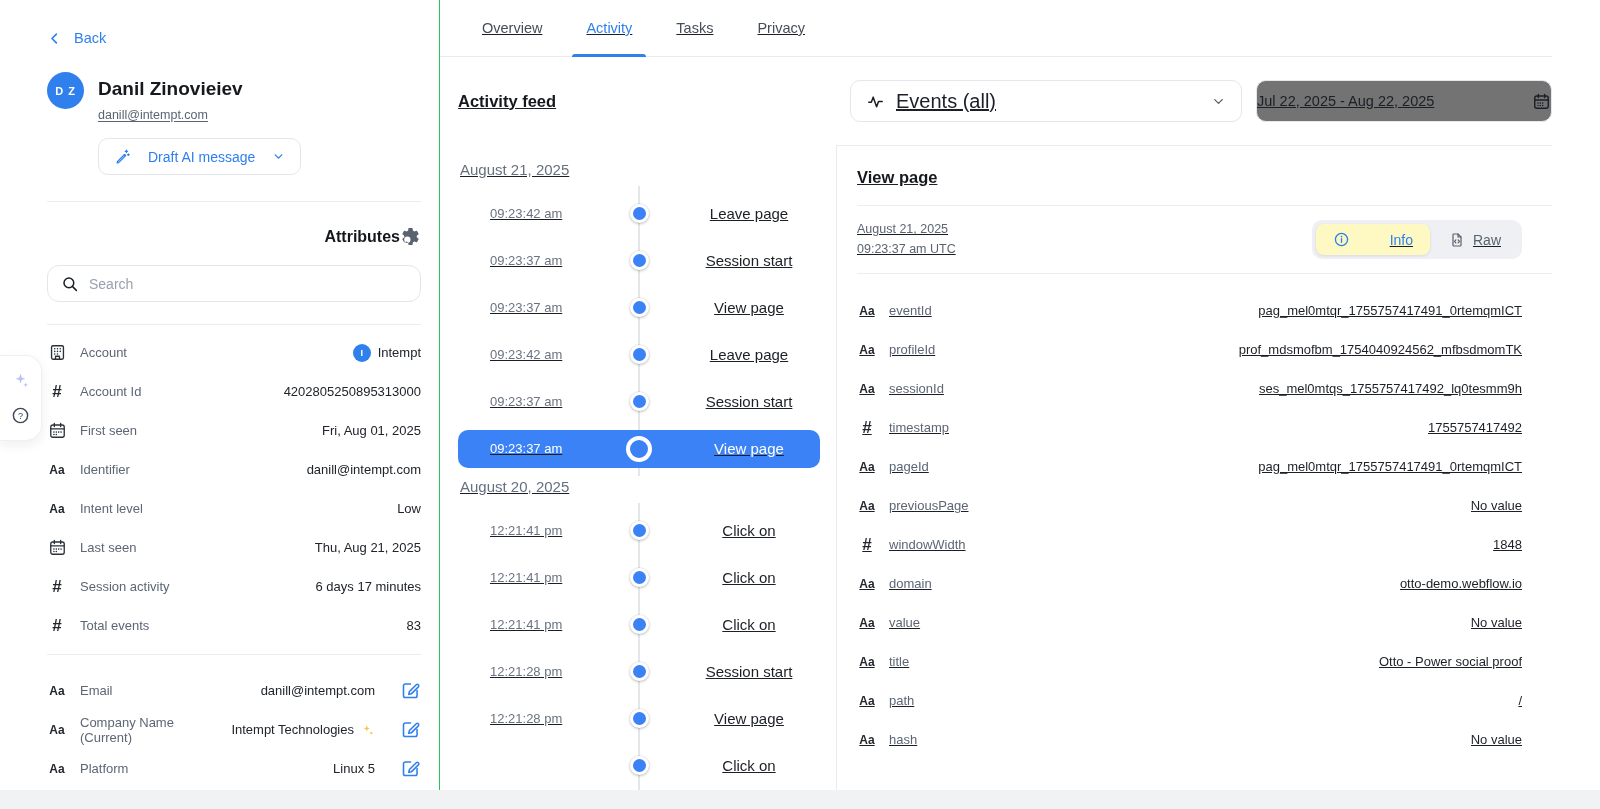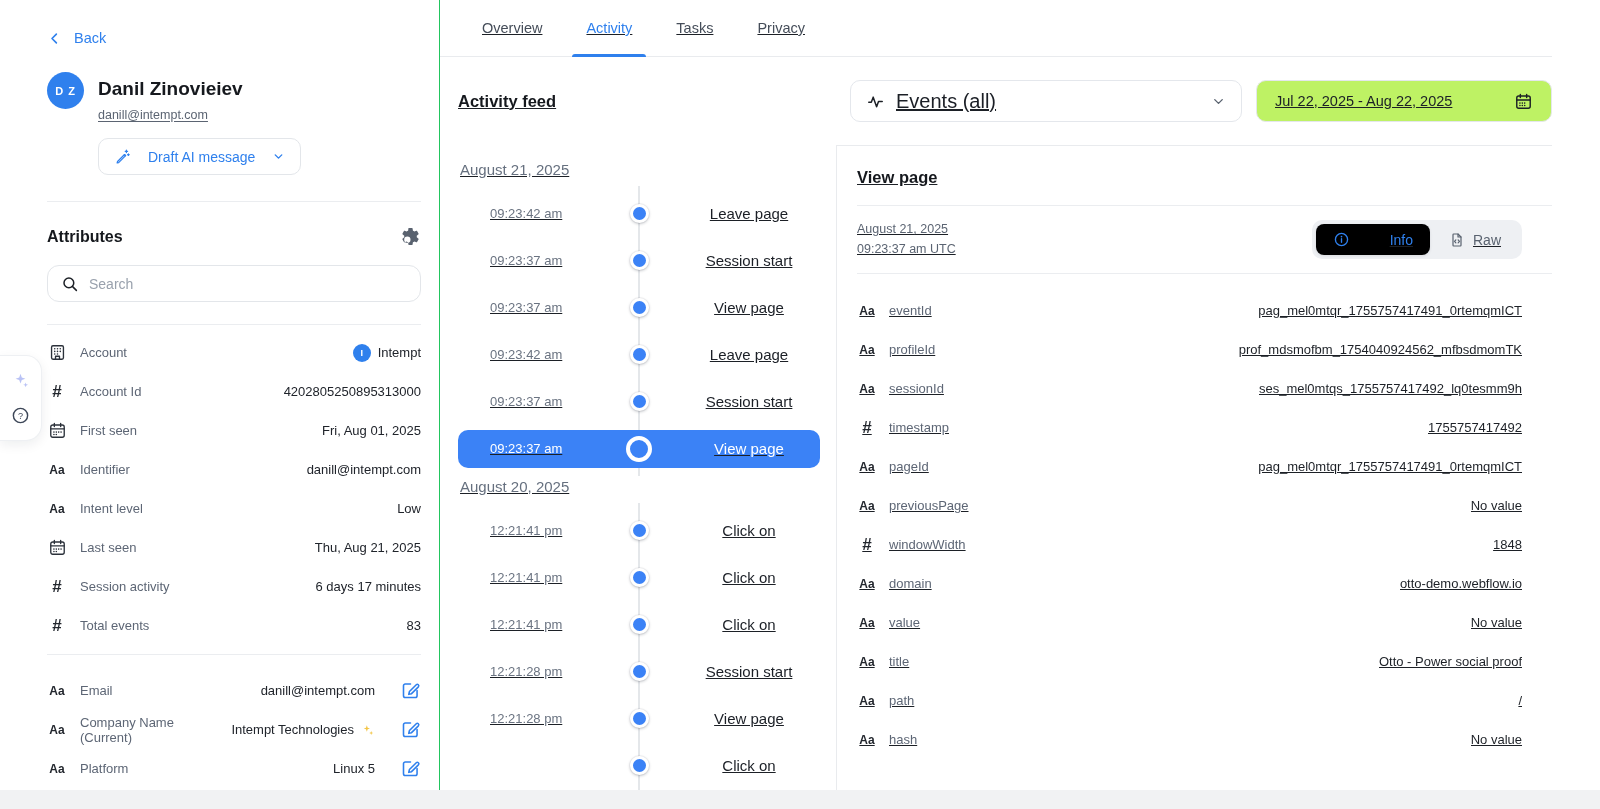--- a/index.html
+++ b/index.html
@@ -11,21 +11,21 @@
 
   
   .sidebar { width:440px; min-width:440px; border-right:1px solid #22c55e; padding:30px 18px 0 47px; position:relative; }
   .back-row { display:flex; align-items:center; gap:12px; color:#2f80ed; font-size:14.5px; cursor:pointer; margin-bottom:26px; }
   .profile-row { display:flex; align-items:flex-start; gap:14px; }
   .avatar { width:37px; height:37px; border-radius:50%; background:#2f80ed; color:#fff; font-size:11px; font-weight:bold; letter-spacing:1px; display:flex; align-items:center; justify-content:center; flex:0 0 auto; }
   .profile-name { font-size:19px; font-weight:bold; color:#16191e; padding-top:6px; }
   .profile-email { font-size:12.5px; color:#5b6472; text-decoration:underline; text-underline-offset:2px; margin-top:8px; }
   .draft-btn { margin:16px 0 26px 51px; display:inline-flex; align-items:center; gap:17px; border:1px solid #e3e6ea; border-radius:10px; padding:9px 15px; color:#2f80ed; font-size:14px; background:#fff; cursor:pointer; }
   .sb-divider { border:0; border-top:1px solid #ebedf0; }
-  .attr-head { display:flex; align-items:center; justify-content:space-between; margin:24px 0 18px; }
+  .attr-head { display:flex; align-items:center; justify-content:flex-end; margin:24px 0 18px; }
   .attr-title { font-size:16px; font-weight:bold; color:#15181d; }
   .gear { color:#59626f; cursor:pointer; display:flex; }
   .search-box { height:37px; border:1px solid #e3e6ea; border-radius:12px; display:flex; align-items:center; gap:10px; padding:0 13px; margin-bottom:22px; }
   .search-box input { border:0; outline:0; font-size:14px; color:#8b5cf6; width:100%; font-family:inherit; }
   .search-box input::placeholder { color:#99a1ad; }
   .attr-list { padding-top:8px; }
   .attr-row { display:flex; align-items:center; height:39px; gap:13px; }
   .attr-ic { width:20px; display:flex; justify-content:center; color:#2b313a; flex:0 0 auto; }
   .ic-text { font-size:12px; font-weight:bold; color:#23272e; letter-spacing:0; }
   .ic-hash { font-size:17px; font-weight:bold; color:#23272e; line-height:1; }
@@ -44,21 +44,21 @@
   .main { flex:1; display:flex; flex-direction:column; min-width:0; margin-right:48px;text-decoration:underline; }
   .tabbar { height:57px; border-bottom:1px solid #e9ebee; display:flex; align-items:stretch; padding-left:20px; }
   .tab { display:flex; align-items:center; padding:0 18px; margin:0 4px; font-size:14.5px; color:#454d59; position:relative; cursor:pointer; }
   .tab.active { color:#2f80ed; }
   .tab.active::after { content:""; position:absolute; left:4px; right:4px; bottom:-1px; height:3px; background:#2f80ed; border-radius:3px 3px 0 0; }
 
   .feed-header { display:flex; align-items:center; height:88px; padding:0 0 0 18px; }
   .feed-title { font-size:16.5px; font-weight:bold; color:#15181d; }
   .events-select { width:392px; height:42px; border:1px solid #e4e7ec; border-radius:10px; display:flex; align-items:center; gap:11px; padding:0 15px; font-size:20px; color:#1b1f26; margin-left:auto; margin-right:14px; cursor:pointer; background:#fff; }
   .events-select .chev { margin-left:auto; color:#59626f; display:flex; }
-  .date-range { width:296px; height:42px; border:1px solid #e4e7ec; border-radius:10px; display:flex; align-items:center; justify-content:space-between; padding:0 18px; font-size:14.5px; color:#1b1f26; cursor:pointer; background:#bef264; }
+  .date-range { width:296px; height:42px; border:1px solid #e4e7ec; border-radius:10px; display:flex; align-items:center; justify-content:space-between; padding:0 0; font-size:14.5px; color:#1b1f26; cursor:pointer; background:#737373; }
 
   .content-row { flex:1; display:flex; min-height:0; }
 
   
   .timeline { width:396px; min-width:396px; padding:6px 0 0 18px; overflow:hidden; }
   .tl-group-header { font-size:15px; color:#66707f; margin:10px 0 12px 2px; }
   .tl-items { position:relative; width:362px; }
   .tl-line { position:absolute; left:180px; top:-4px; bottom:-8px; width:2px; background:#e4e7ea; }
   .tl-row { position:relative; height:47px; display:flex; align-items:center; border-radius:10px; }
   .tl-time { width:110px; margin-left:32px; font-size:13px; color:#6a7381; }
@@ -70,21 +70,21 @@
   .tl-row.selected .tl-dot { background:transparent; border:4px solid #fff; box-shadow:none; width:26px; height:26px; }
 
   
   .detail { flex:1; border-left:1px solid #e9ebee; border-top:1px solid #e9ebee; padding:16px 30px 0 20px; overflow:hidden; min-width:0; }
   .detail-title { font-size:16.5px; font-weight:bold; color:#15181d; margin:6px 0 18px 0; }
   .d-divider { border:0; border-top:1px solid #ebedf0; margin:0 -30px 0 0; }
   .meta-row { display:flex; align-items:center; justify-content:space-between; padding:14px 0; }
   .meta-date { font-size:12.5px; color:#5b6472; line-height:1.55; }
   .seg-control { background:#eef0f3; border-radius:10px; padding:4px; display:flex; gap:2px; }
   .seg { display:flex; align-items:center; gap:8px; padding:7px 17px; border-radius:8px; font-size:14px; color:#59626f; cursor:pointer; }
-  .seg.active { background:#000000; color:#2f80ed; box-shadow:0 1px 3px rgba(16,24,40,.10);gap:40px; }
+  .seg.active { background:#fef9c3; color:#2f80ed; box-shadow:0 1px 3px rgba(16,24,40,.10);gap:40px; }
   .field-list { margin-top:17px; }
   .field-row { display:flex; align-items:center; height:39px; gap:12px; }
   .field-key { font-size:13px; color:#5d6675; }
   .field-value { margin-left:auto; font-size:13px; color:#1d2127; white-space:nowrap; overflow:hidden; text-overflow:ellipsis; }
 
   svg { display:block; }
 </style>
 </head>
 <body>
 

